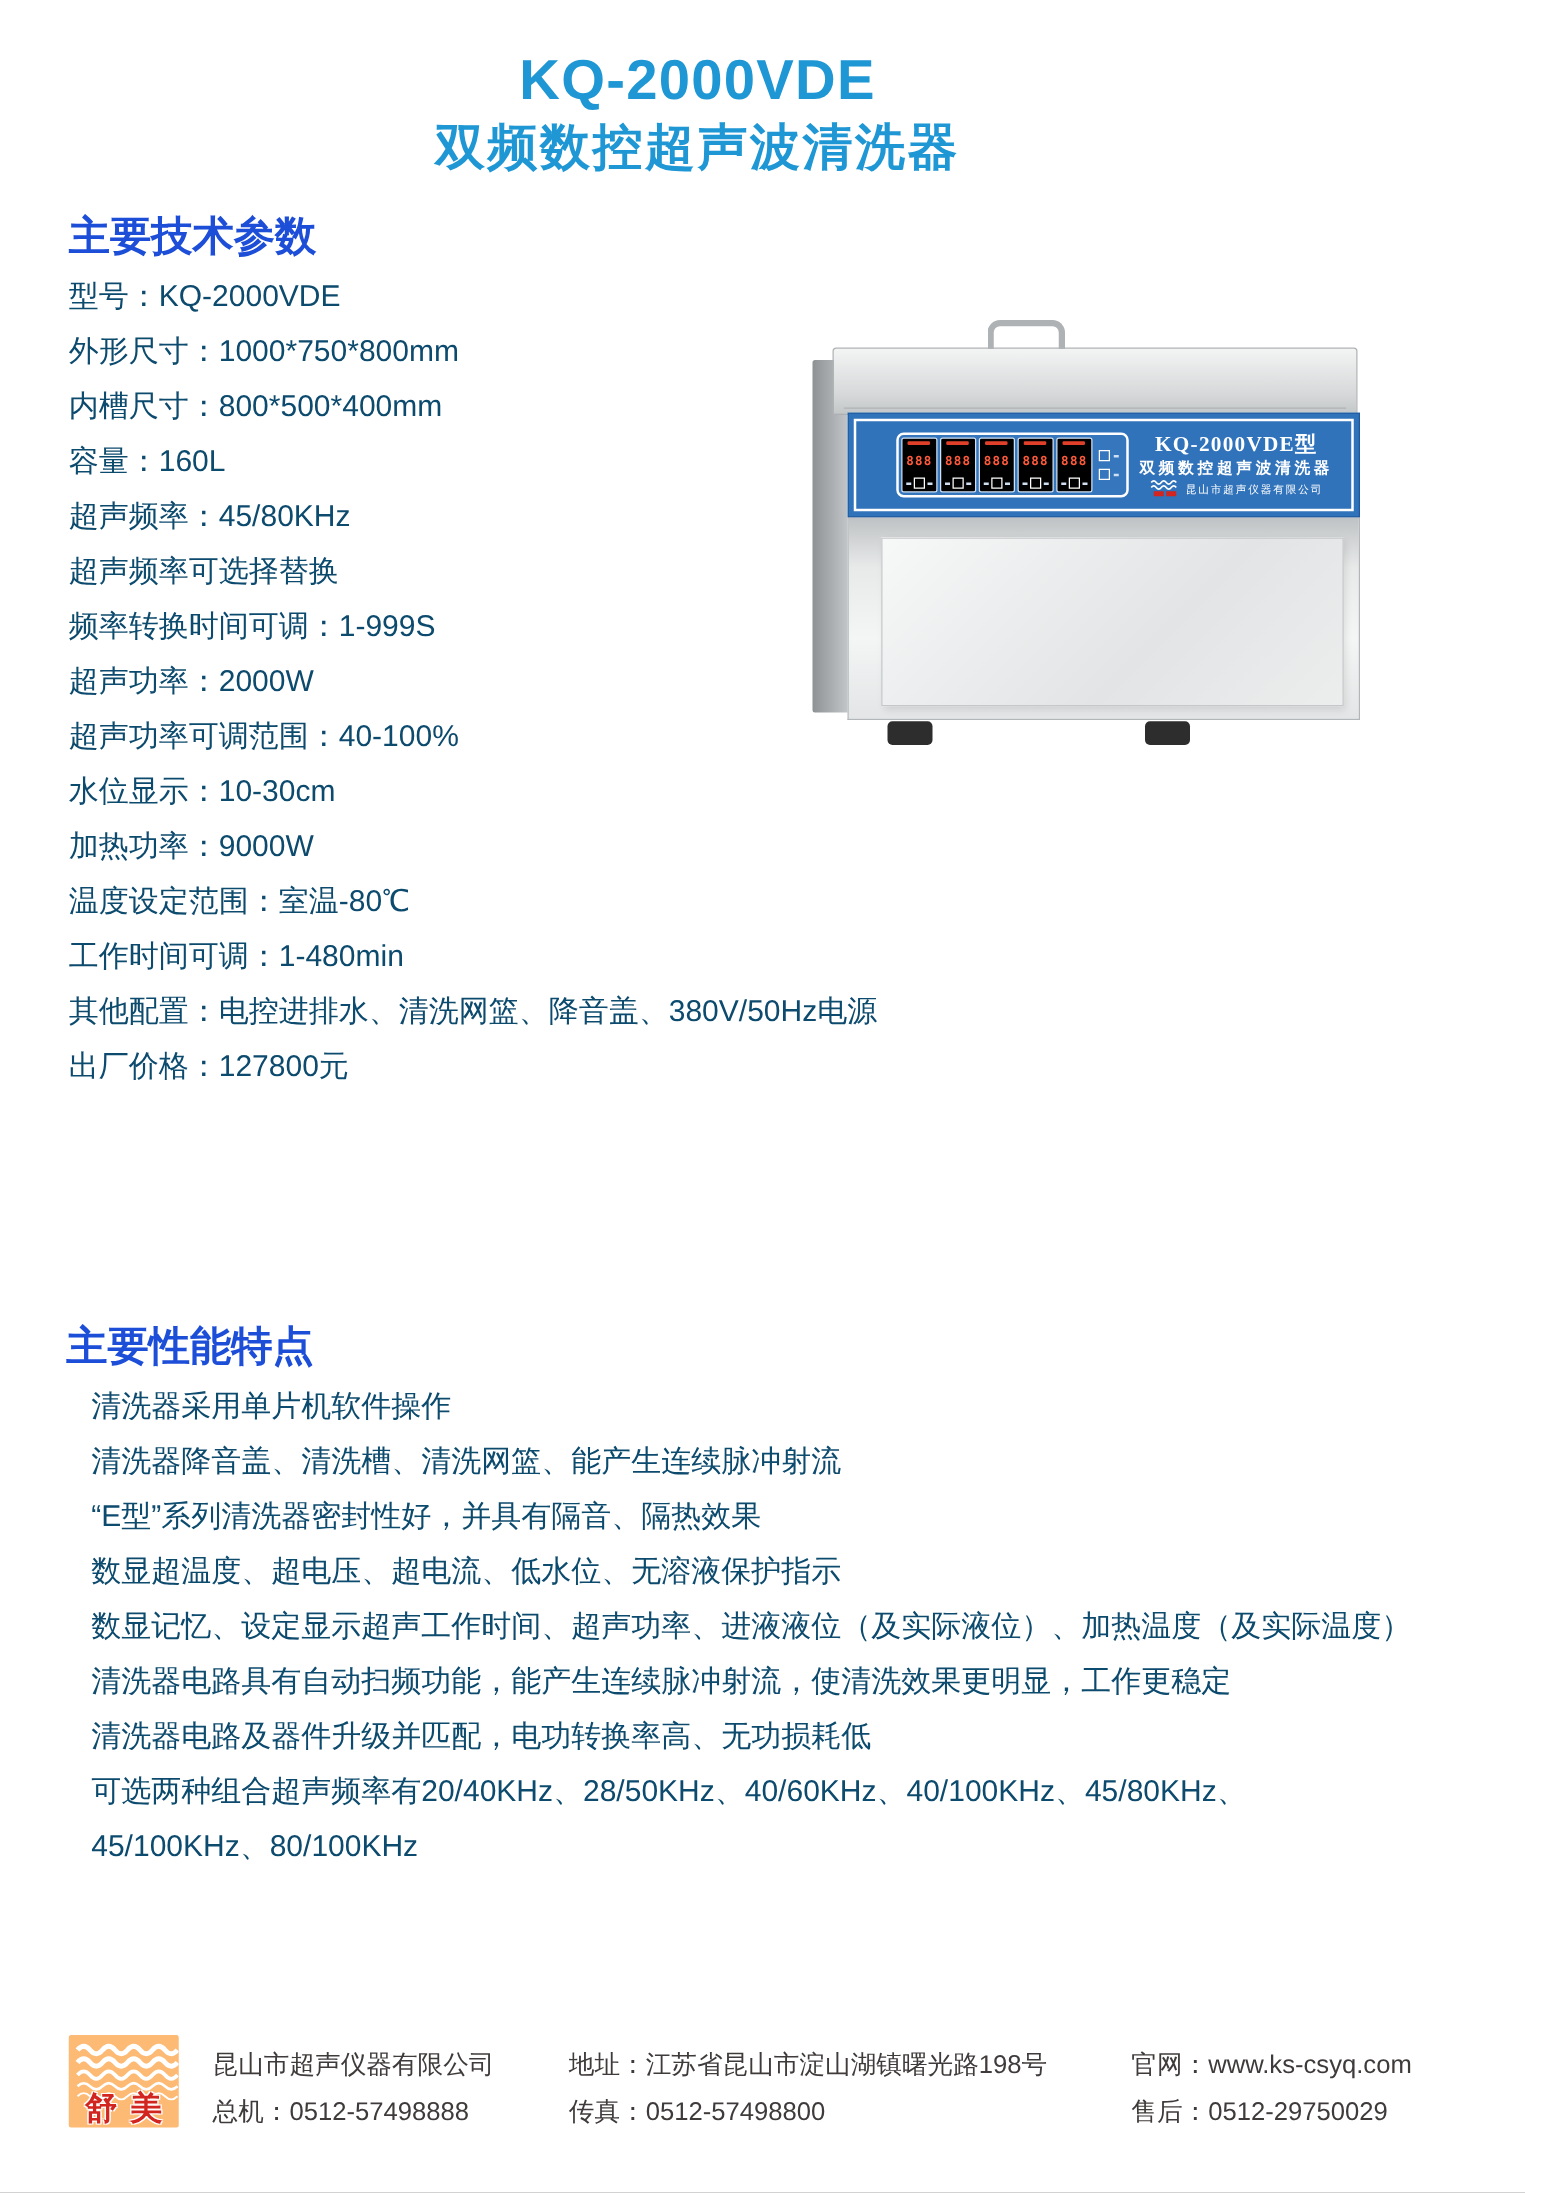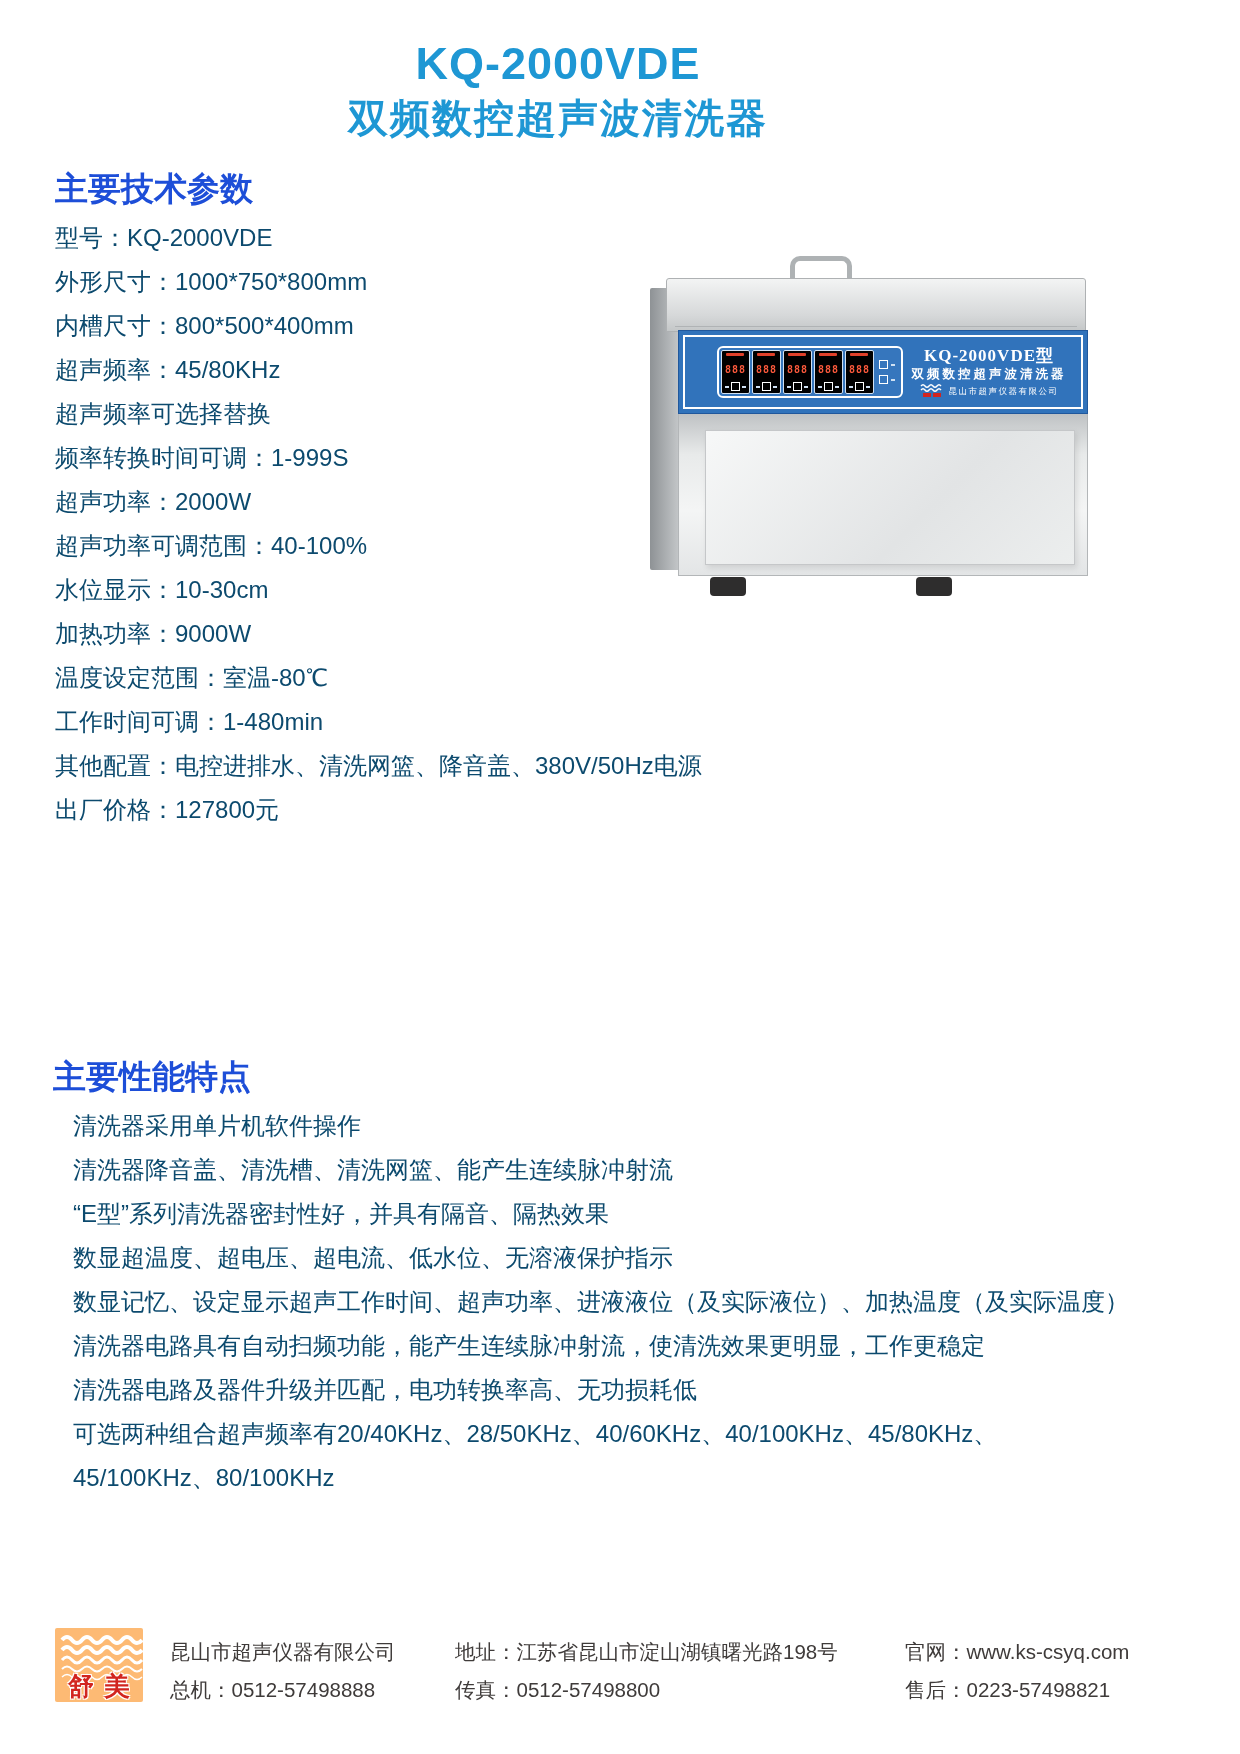--- a/index.html
+++ b/index.html
@@ -81,20 +81,21 @@
   <div class="title-wrap">
     <div class="title-line1">KQ-2000VDE</div>
     <div class="title-line2">双频数控超声波清洗器</div>
   </div>
 
   <div class="specs">
     <div class="section-heading">主要技术参数</div>
     <div class="text-line">型号：KQ-2000VDE</div>
     <div class="text-line">外形尺寸：1000*750*800mm</div>
     <div class="text-line">内槽尺寸：800*500*400mm</div>
+    <div class="text-line">容量：160L</div>
     <div class="text-line">超声频率：45/80KHz</div>
     <div class="text-line">超声频率可选择替换</div>
     <div class="text-line">频率转换时间可调：1-999S</div>
     <div class="text-line">超声功率：2000W</div>
     <div class="text-line">超声功率可调范围：40-100%</div>
     <div class="text-line">水位显示：10-30cm</div>
     <div class="text-line">加热功率：9000W</div>
     <div class="text-line">温度设定范围：室温-80℃</div>
     <div class="text-line">工作时间可调：1-480min</div>
     <div class="text-line">其他配置：电控进排水、清洗网篮、降音盖、380V/50Hz电源</div>
@@ -217,17 +218,17 @@
     <div class="f-col f-col1">
       <div class="f-line">昆山市超声仪器有限公司</div>
       <div class="f-line">总机：0512-57498888</div>
     </div>
     <div class="f-col f-col2">
       <div class="f-line">地址：江苏省昆山市淀山湖镇曙光路198号</div>
       <div class="f-line">传真：0512-57498800</div>
     </div>
     <div class="f-col f-col3">
       <div class="f-line">官网：www.ks-csyq.com</div>
-      <div class="f-line">售后：0223-57498821</div>
+      <div class="f-line">售后：0512-29750029</div>
     </div>
   </div>
 
 </div>
 
 </body></html>

